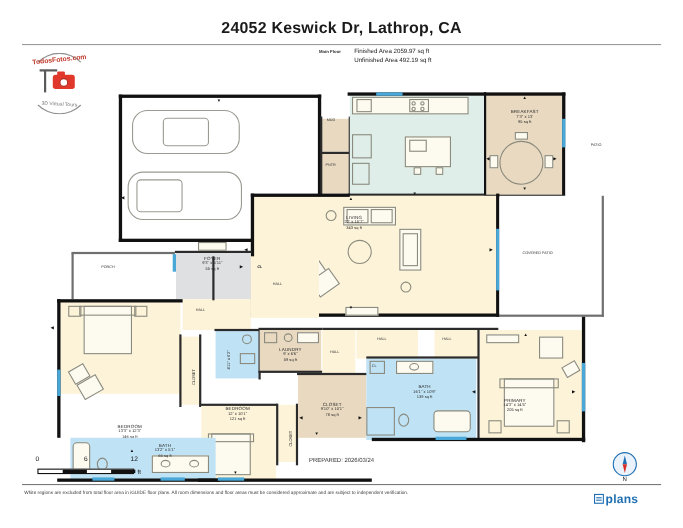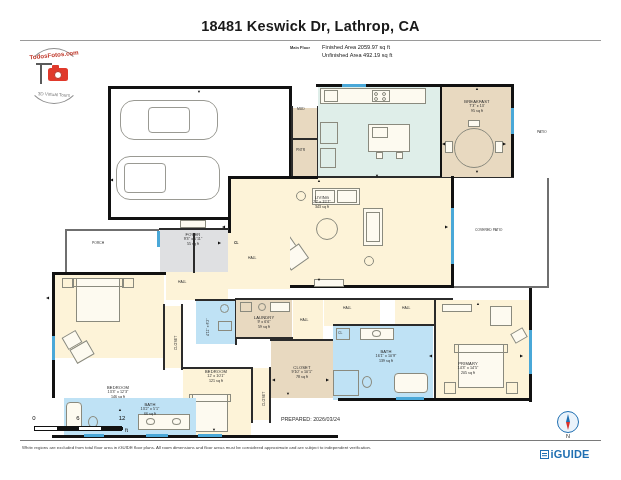--- a/index.html
+++ b/index.html
@@ -145,21 +145,21 @@
     box-sizing:border-box;margin-right:1.5px;position:relative;top:1px;
   }
   .iguide .bx:before{content:"";position:absolute;left:1px;top:1.6px;width:5px;height:1.2px;background:#1f6fb2;
     box-shadow:0 2.2px 0 #1f6fb2;}
 </style>
 </head>
 <body>
 
 <div class="page">
 
-  <div class="title">18481 Keswick Dr, Lathrop, CA</div>
+  <div class="title">24052 Keswick Dr, Lathrop, CA</div>
   <div class="hrule"></div>
   <div class="subhead">
     <div>
       <span class="lbl" style="position:static;">Main Floor</span><span class="val">Finished Area 2059.97 sq ft</span>
     </div>
     <div style="padding-left:44px;">
       <span class="val">Unfinished Area 492.19 sq ft</span>
     </div>
   </div>
 
@@ -458,16 +458,16 @@
   <div class="compass">
     <div class="cring"></div>
     <div class="needleN"></div>
     <div class="needleS"></div>
     <div class="nlet">N</div>
   </div>
 
   <div class="footrule"></div>
   <div class="disclaimer">White regions are excluded from total floor area in iGUIDE floor plans. All room dimensions and floor areas must be considered approximate and are subject to independent verification.</div>
   <div class="iguide">
-    <span class="bx"></span><span>iGUIDE</span>
+    <span class="bx"></span><span>plans</span>
   </div>
 
 </div>
 
 </body></html>

